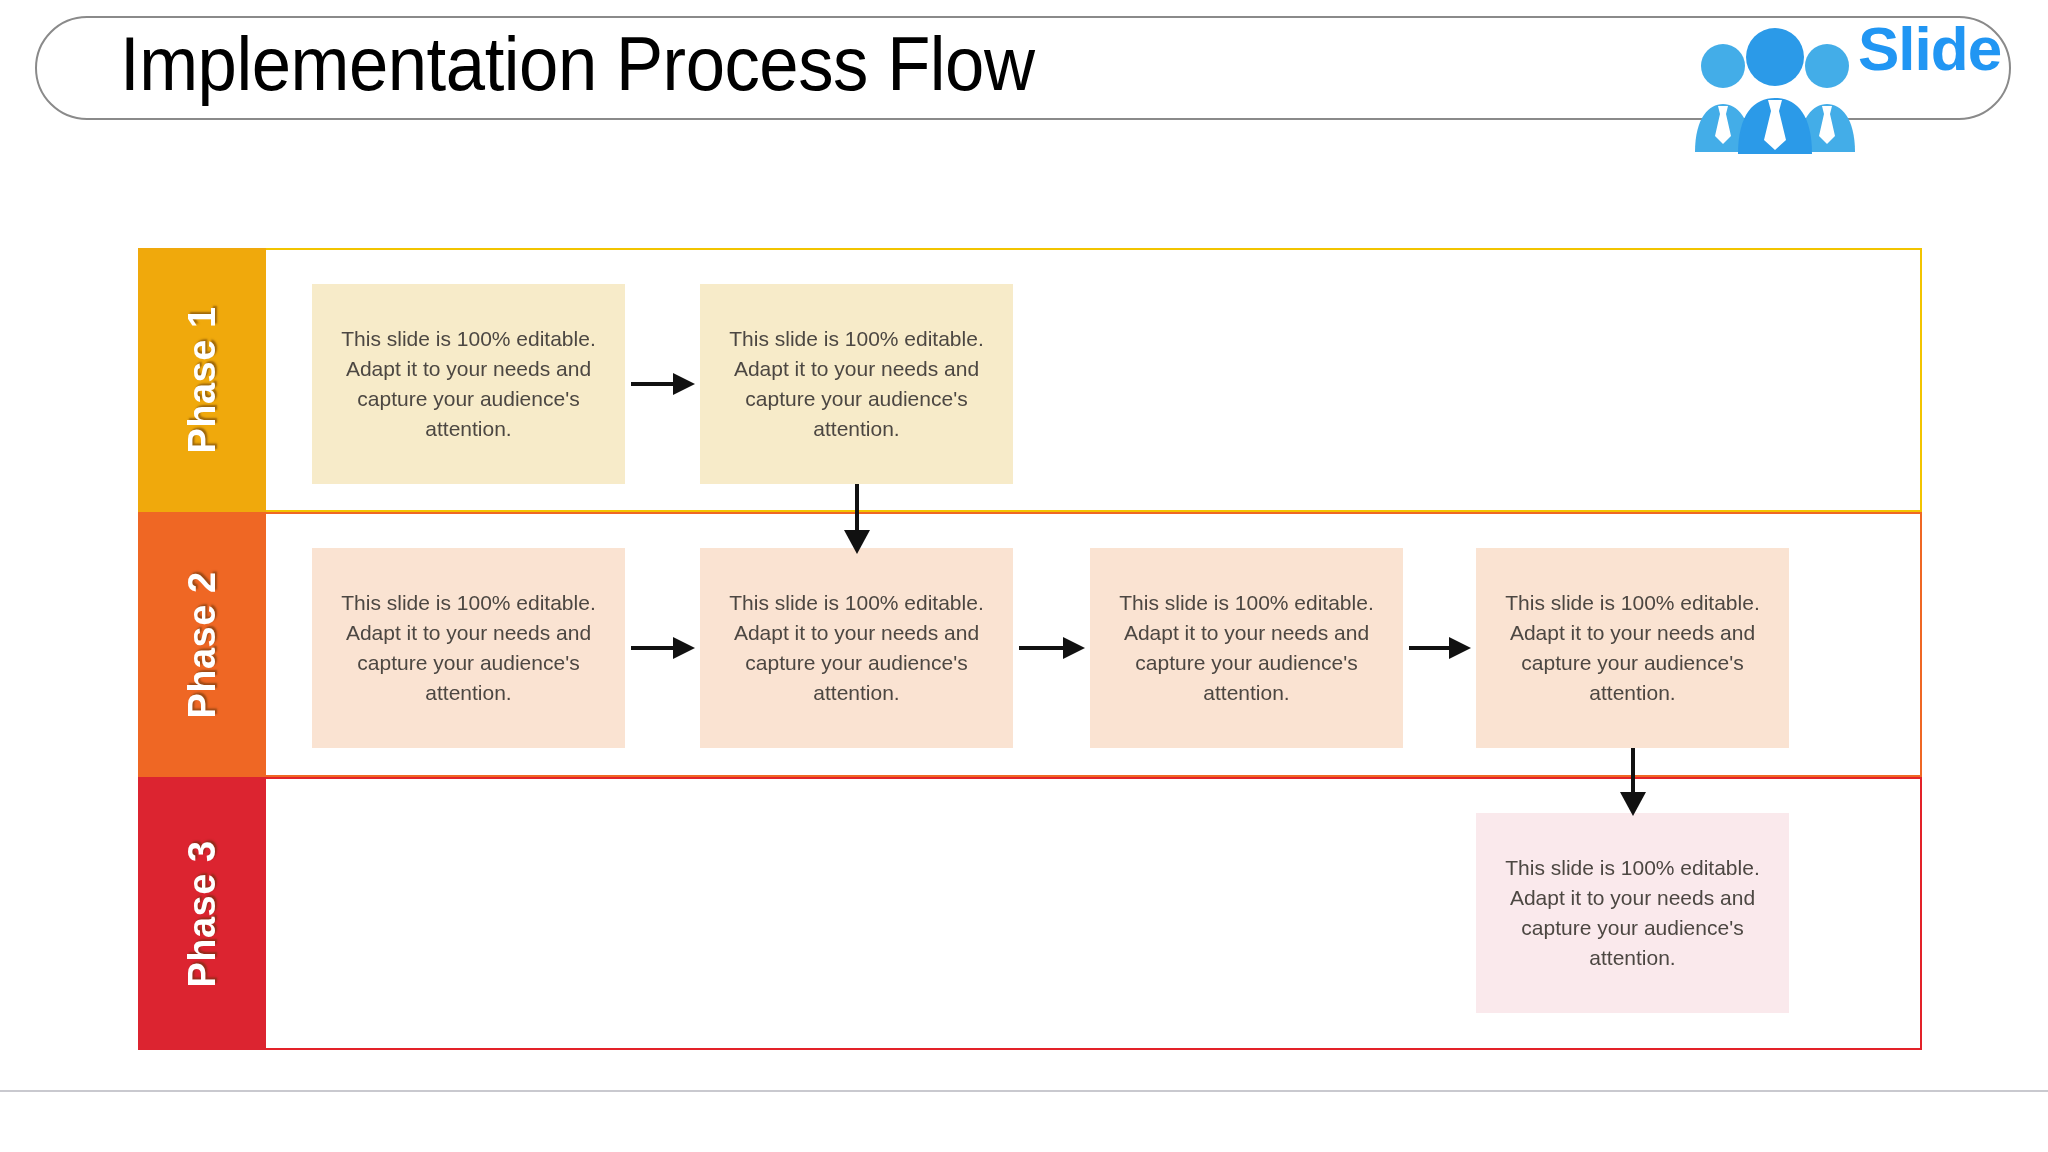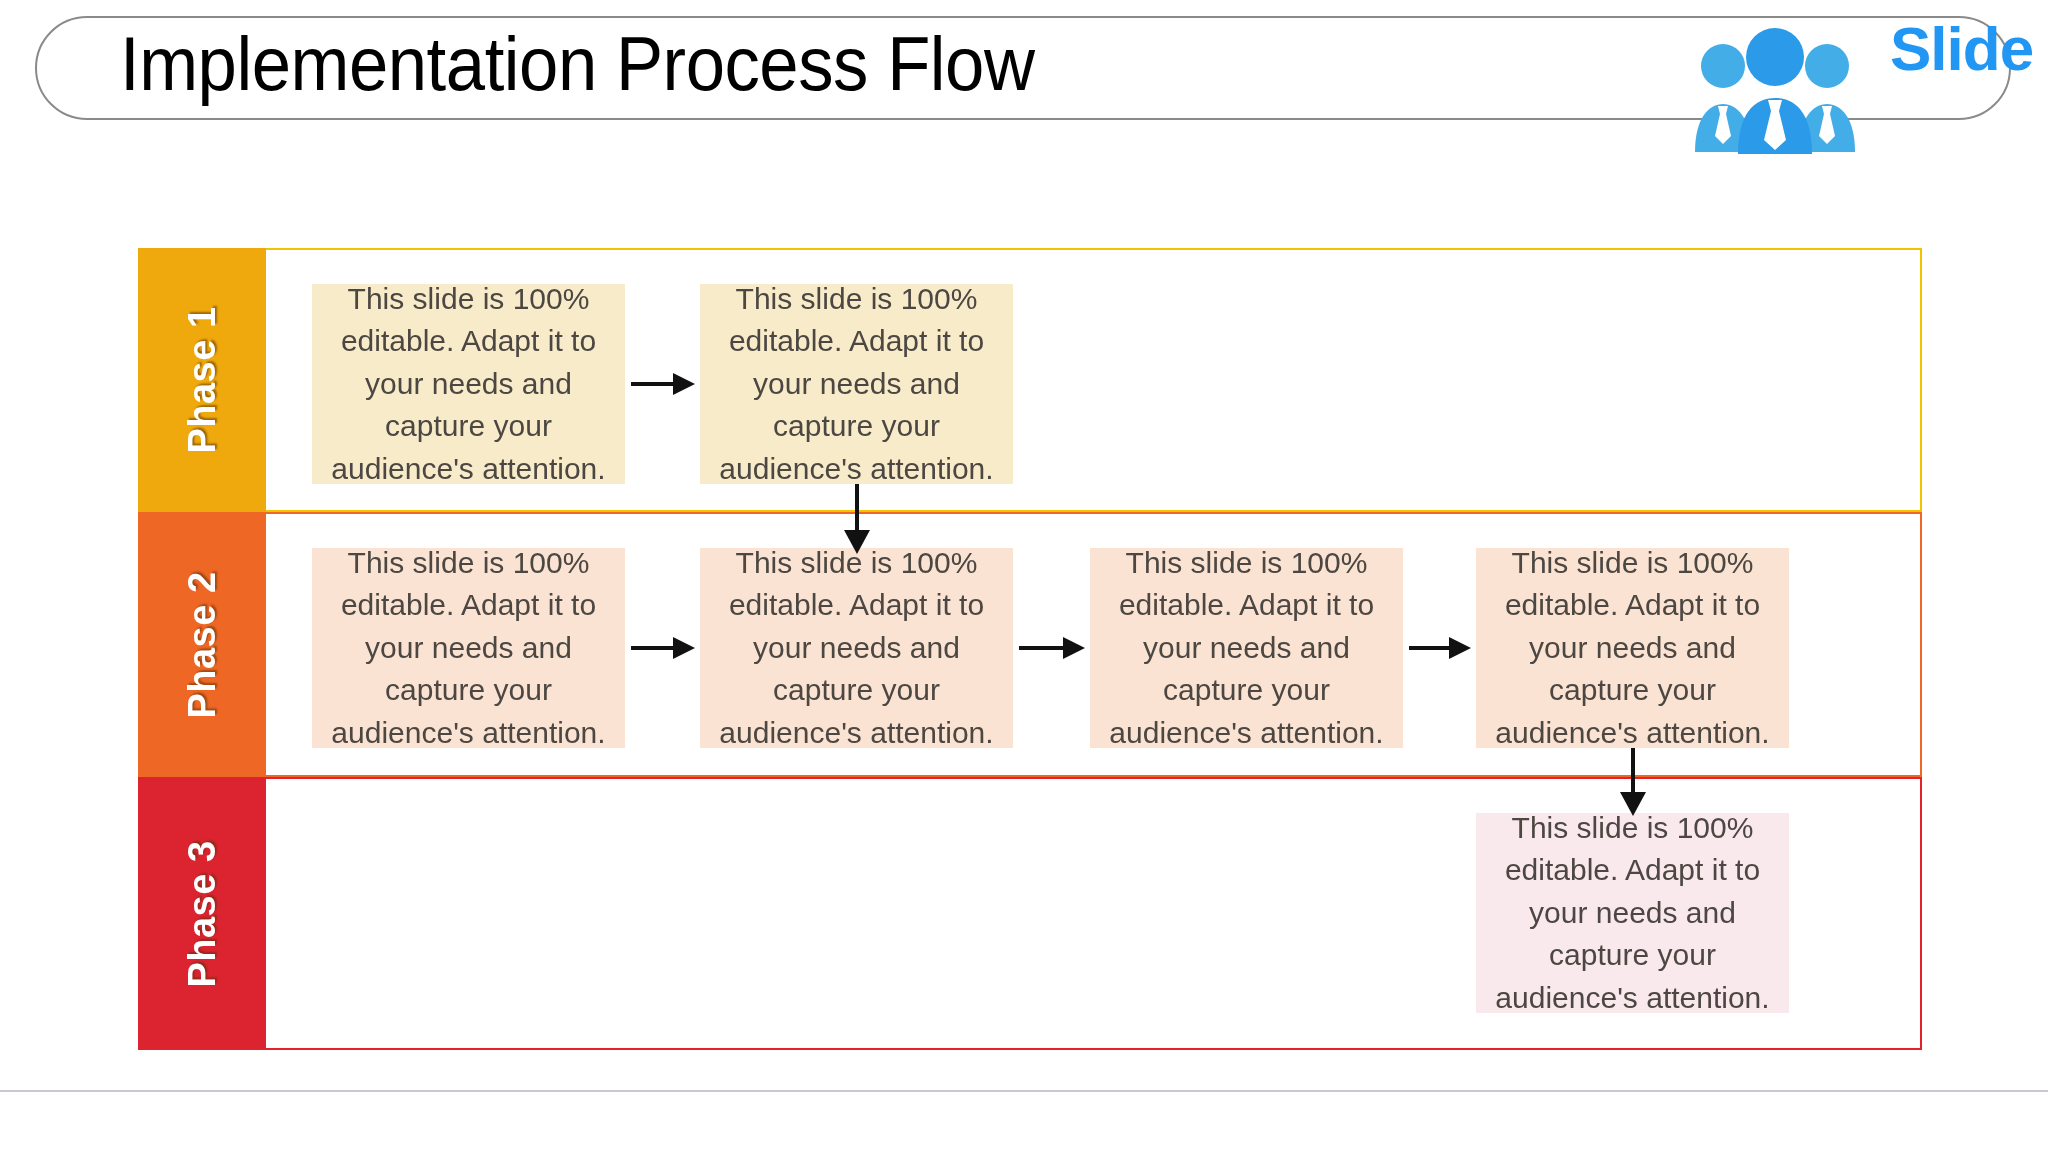--- a/index.html
+++ b/index.html
@@ -65,21 +65,20 @@
   }
   .logo-slide {
     position: absolute;
     left: 0;
     top: 0;
     font-size: 62px;
     font-weight: bold;
     color: #2196f3;
     letter-spacing: -1px;
     line-height: 1;
-    margin-left: 32px;
   }
   .logo-team {
     position: absolute;
     left: -10px;
     top: 62px;
     font-size: 64px;
     font-weight: bold;
     color: #1d1d1d;
     letter-spacing: -1px;
     line-height: 1;
@@ -143,21 +142,21 @@
 
   
   .step-box {
     position: absolute;
     box-sizing: border-box;
     display: flex;
     align-items: center;
     justify-content: center;
     text-align: center;
     color: #4c4742;
-    font-size: 30px;
+    font-size: 21px;
     line-height: 1.42;
     padding: 10px 18px;
   }
   .step-box span { display: block; }
 
   .tone-1 { background: #f7ebc9; }
   .tone-2 { background: #fae3d2; }
   .tone-3 { background: #fae9ec; }
 
   

